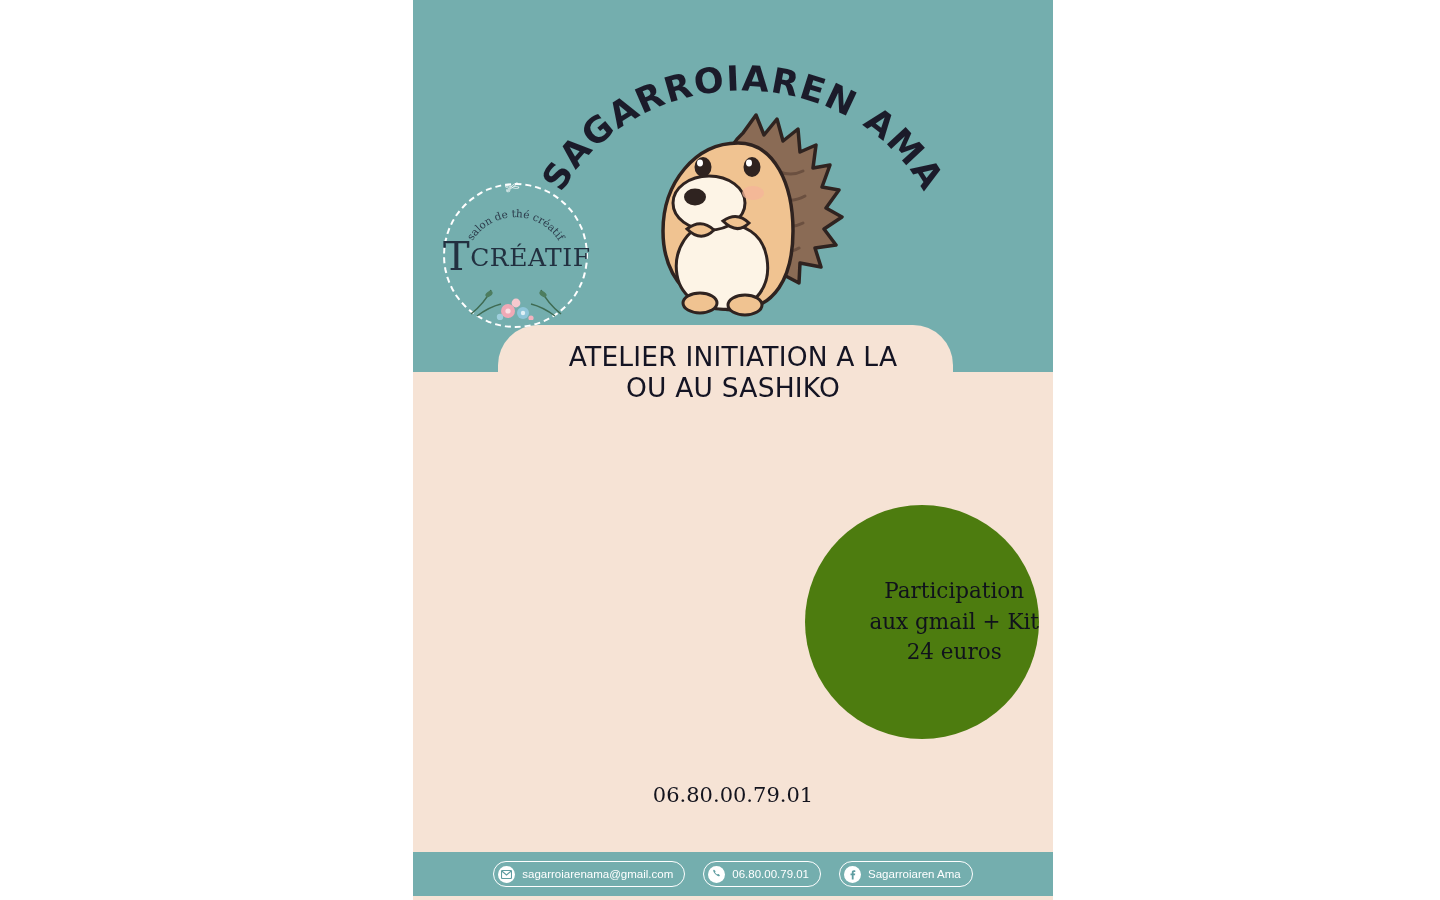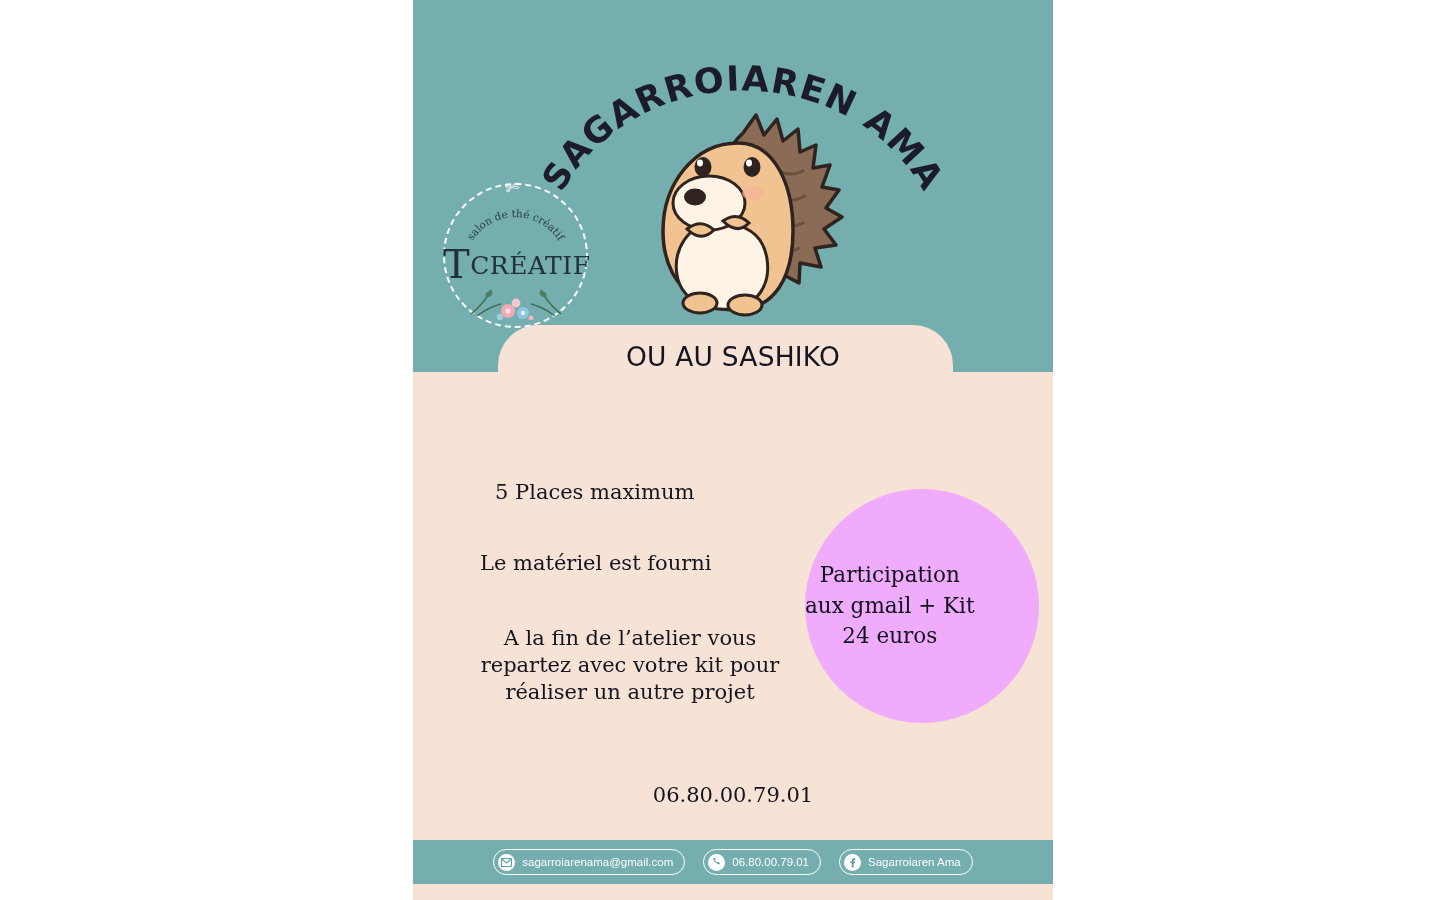--- a/index.html
+++ b/index.html
@@ -92,21 +92,20 @@
   .stamp-main {
     position: absolute;
     left: 0;
     top: 50px;
     width: 145px;
     text-align: center;
     font-family: "DejaVu Serif", serif;
     font-size: 25px;
     color: #223040;
     letter-spacing: 0.5px;
-    margin-top: 8px;
   }
   .stamp-main .big-t {
     font-size: 40px;
     font-family: "DejaVu Serif", serif;
     vertical-align: -4px;
   }
   .stamp-scissors {
     position: absolute;
     left: 62px;
     top: -6px;
@@ -169,28 +168,28 @@
     margin-top: 50px;
     text-align: center;
     line-height: 1.28;
     padding: 0 8px 0 22px;
   }
 
   
   .price-circle {
     position: absolute;
     left: 392px;
-    top: 489px;
+    top: 505px;
     width: 234px;
     height: 234px;
     border-radius: 50%;
-    background: #f0abfc;
+    background: #4d7c0f;
     display: flex;
     align-items: center;
-    justify-content: flex-start;
+    justify-content: flex-end;
   }
   .price-circle .txt {
     text-align: center;
     font-family: "DejaVu Serif", serif;
     font-size: 21.5px;
     line-height: 1.42;
     color: #10121c;
   }
 
   
@@ -203,21 +202,21 @@
     font-family: "DejaVu Serif", serif;
     font-size: 21px;
     line-height: 1.3;
     color: #14141e;
   }
 
   
   .footer {
     position: absolute;
     left: 0;
-    bottom: 16px;
+    bottom: 4px;
     width: 640px;
     height: 44px;
     background: #74aeae;
     display: flex;
     align-items: center;
     justify-content: center;
     gap: 18px;
   }
   .pill {
     height: 24px;
@@ -329,28 +328,24 @@
     <ellipse cx="128" cy="88" rx="11" ry="7" fill="#f6b49a" opacity="0.75"></ellipse>
 
     <path d="M98 116 q 14 -10 26 2 q -12 12 -26 -2 Z" fill="#f0c391" stroke="#2f2320" stroke-width="3"></path>
     <path d="M62 124 q 14 -11 27 1 q -13 13 -27 -1 Z" fill="#f0c391" stroke="#2f2320" stroke-width="3"></path>
 
     <ellipse cx="75" cy="198" rx="17" ry="10" fill="#f0c391" stroke="#2f2320" stroke-width="3"></ellipse>
     <ellipse cx="120" cy="200" rx="17" ry="10" fill="#f0c391" stroke="#2f2320" stroke-width="3"></ellipse>
   </svg>
 
   <div class="heading">
+    <div>ATELIER INITIATION A LA</div>
     <div>OU AU SASHIKO</div>
   </div>
 
-  <div class="info">
-    <p class="l1">5 Places maximum</p>
-    <p class="l2">Le matériel est fourni</p>
-    <p class="l3">A la fin de l’atelier vous repartez  avec votre kit pour réaliser un autre projet</p>
-  </div>
 
   <div class="price-circle">
     <div class="txt">
       <div>Participation</div>
       <div>aux gmail + Kit</div>
       <div>24 euros</div>
     </div>
   </div>
 
   <div class="registration">

